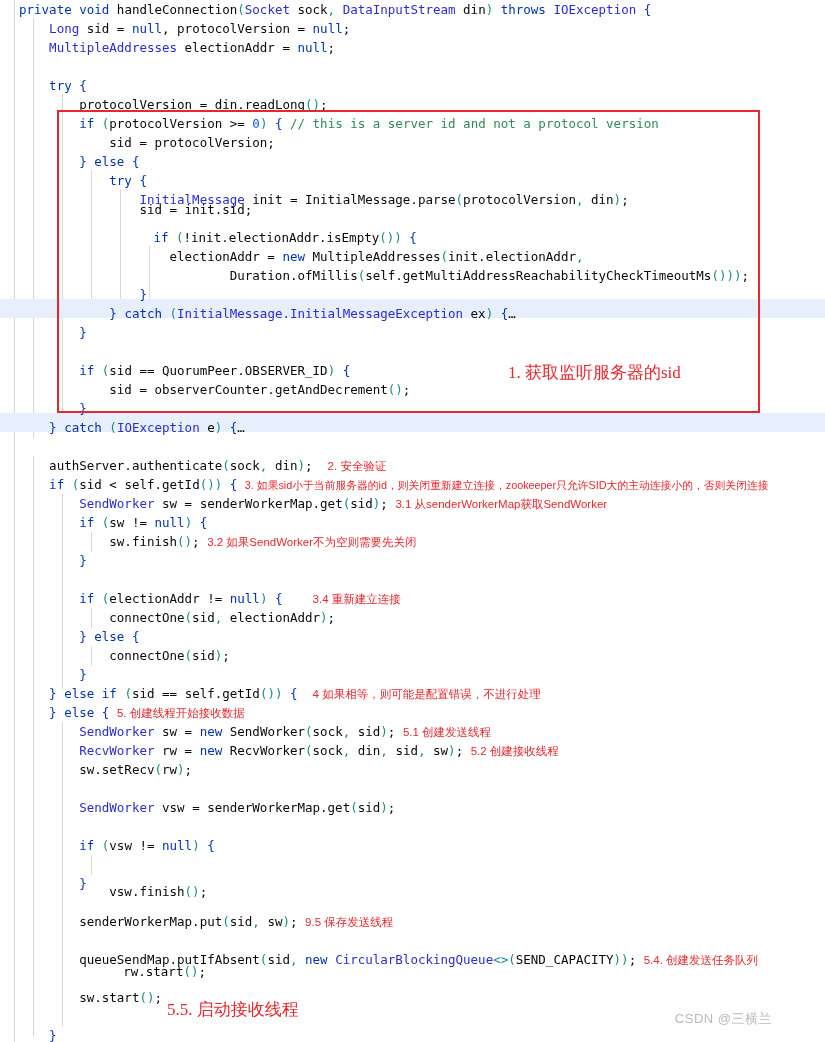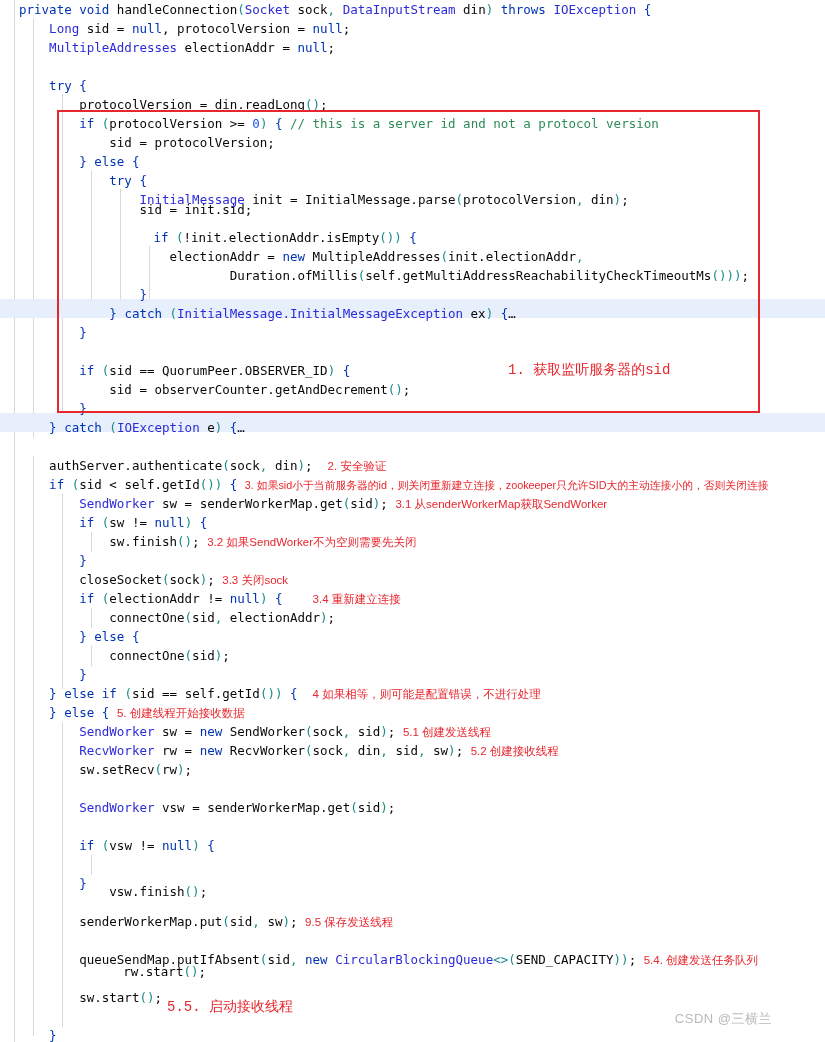--- a/index.html
+++ b/index.html
@@ -79,22 +79,22 @@
   #red-box {
     position: absolute;
     border: 2px solid #e8262d;
     box-sizing: border-box;
     pointer-events: none;
   }
   
   .float-ann {
     position: absolute;
     color: #e8262d;
-    font-family: Liberation Mono, monospace;
-    font-size: 14px;
+    font-family: Liberation Serif, serif;
+    font-size: 17px;
     white-space: pre;
   }
   
   #watermark {
     position: absolute;
     right: 14px;
     bottom: 14px;
     color: #b9b9b9;
     font-family: "Liberation Sans", "DejaVu Sans", sans-serif;
     font-size: 13px;
@@ -178,21 +178,20 @@
   <div class="line" style="top:475px;"><span class="code">    <span class="kw">if</span> <span class="punc">(</span><span class="plain">sid</span> <span class="plain">&lt;</span> <span class="plain">self.getId</span><span class="punc">())</span> <span class="brc">{</span> <span class="ann-sm">3. 如果sid小于当前服务器的id，则关闭重新建立连接，zookeeper只允许SID大的主动连接小的，否则关闭连接</span></span></div>
 
   <div class="line" style="top:494px;"><span class="code">        <span class="type">SendWorker</span> <span class="plain">sw</span> <span class="plain">=</span> <span class="plain">senderWorkerMap.get</span><span class="punc">(</span><span class="plain">sid</span><span class="punc">)</span><span class="plain">;</span> <span class="ann">3.1 从senderWorkerMap获取SendWorker</span></span></div>
 
   <div class="line" style="top:513px;"><span class="code">        <span class="kw">if</span> <span class="punc">(</span><span class="plain">sw</span> <span class="plain">!=</span> <span class="kw">null</span><span class="punc">)</span> <span class="brc">{</span></span></div>
 
   <div class="line" style="top:532px;"><span class="code">            <span class="plain">sw.finish</span><span class="punc">()</span><span class="plain">;</span> <span class="ann">3.2 如果SendWorker不为空则需要先关闭</span></span></div>
 
   <div class="line" style="top:551px;"><span class="code">        <span class="brc">}</span></span></div>
 
-  <div class="line" style="top:570px;"><span class="code">        <span class="plain">closeSocket</span><span class="punc">(</span><span class="plain">sock</span><span class="punc">)</span><span class="plain">;</span> <span class="ann">3.3 关闭sock</span></span></div>
 
   <div class="line" style="top:589px;"><span class="code">        <span class="kw">if</span> <span class="punc">(</span><span class="plain">electionAddr</span> <span class="plain">!=</span> <span class="kw">null</span><span class="punc">)</span> <span class="brc">{</span>    <span class="ann">3.4 重新建立连接</span></span></div>
 
   <div class="line" style="top:608px;"><span class="code">            <span class="plain">connectOne</span><span class="punc">(</span><span class="plain">sid</span><span class="punc">,</span> <span class="plain">electionAddr</span><span class="punc">)</span><span class="plain">;</span></span></div>
 
   <div class="line" style="top:627px;"><span class="code">        <span class="brc">}</span> <span class="kw">else</span> <span class="brc">{</span></span></div>
 
   <div class="line" style="top:646px;"><span class="code">            <span class="plain">connectOne</span><span class="punc">(</span><span class="plain">sid</span><span class="punc">)</span><span class="plain">;</span></span></div>
 
   <div class="line" style="top:665px;"><span class="code">        <span class="brc">}</span></span></div>

